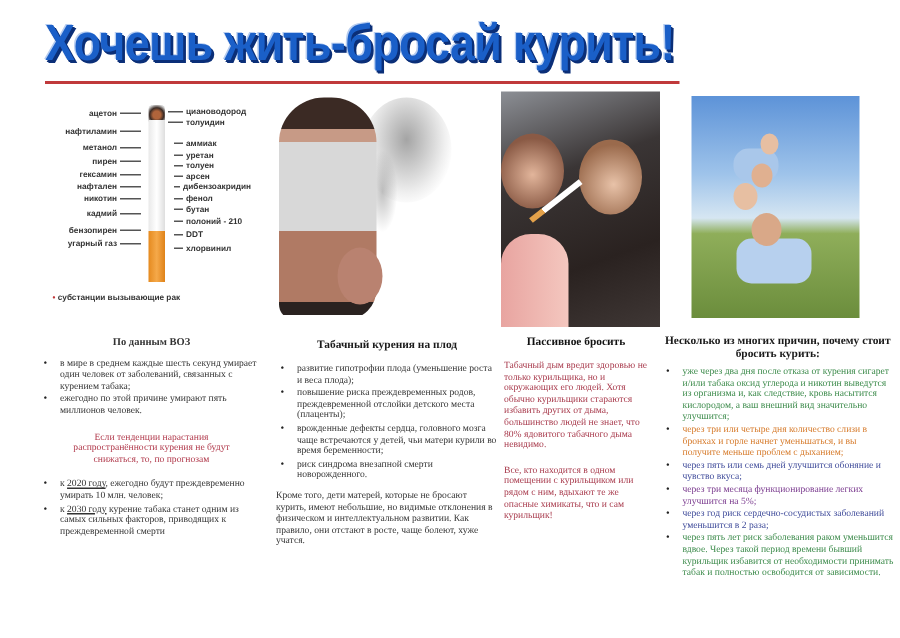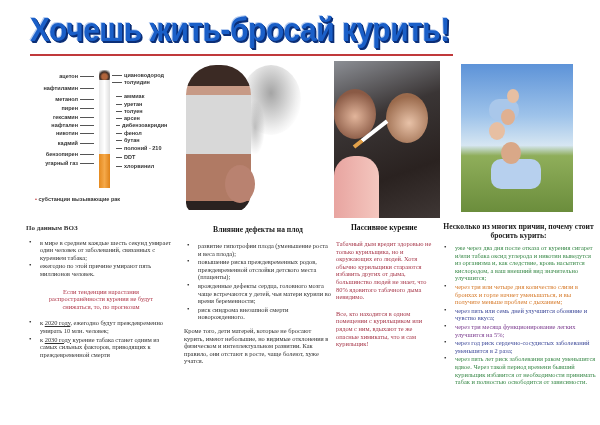--- a/index.html
+++ b/index.html
@@ -46,21 +46,21 @@
   .fam-shirt { position: absolute; background: #a9c7ea; border-radius: 10px; }
 
   
   .col { position: absolute; font-size: 6.4px; line-height: 7.6px; }
   .col h3 { font-size: 7.6px; font-weight: bold; text-align: center; line-height: 9px; color: #1a1a1a; }
   .col ul { list-style: none; }
   .col li { position: relative; padding-left: 14px; margin-bottom: 1px; }
   .col li::before { content: "•"; position: absolute; left: 3px; top: 0; font-size: 7px; color: #222; }
 
   .col1 { left: 26px; top: 218px; width: 150px; color: #333; }
-  .col1 .sub-h { font-size: 7px; font-weight: bold; margin: 7px 0 6px; }
+  .col1 .sub-h { font-size: 7px; font-weight: bold; text-align: center; margin: 7px 0 6px; }
   .col1 .warn { color: #b0384a; text-align: center; margin: 10px 0 9px; padding: 0 10px; }
   .u { text-decoration: underline; }
 
   .col2 { left: 184px; top: 225px; width: 148px; color: #333; }
   .col2 h3 { margin-bottom: 8px; }
   .col2 p { margin-top: 6px; }
 
   .col3 { left: 336px; top: 223px; width: 96px; color: #a83a4c; }
   .col3 h3 { margin-bottom: 8px; color: #111; }
   .col3 p { margin-bottom: 9px; }
@@ -142,32 +142,32 @@
     <li>ежегодно по этой причине умирают пять миллионов человек.</li>
   </ul>
   <div class="warn">Если тенденции нарастания распространённости курения не будут снижаться, то, по прогнозам</div>
   <ul>
     <li><span>к </span><span class="u">2020 году</span><span>, ежегодно будут преждевременно умирать 10 млн. человек;</span></li>
     <li><span>к </span><span class="u">2030 году</span><span> курение табака станет одним из самых сильных факторов, приводящих к преждевременной смерти</span></li>
   </ul>
 </div>
 
 <div class="col col2">
-  <h3>Влияние дефекты на плод</h3>
+  <h3>Табачный курения на плод</h3>
   <ul>
     <li>развитие гипотрофии плода (уменьшение роста и веса плода);</li>
     <li>повышение риска преждевременных родов, преждевременной отслойки детского места (плаценты);</li>
     <li>врожденные дефекты сердца, головного мозга чаще встречаются у детей, чьи матери курили во время беременности;</li>
     <li>риск синдрома внезапной смерти новорожденного.</li>
   </ul>
   <p>Кроме того, дети матерей, которые не бросают курить, имеют небольшие, но видимые отклонения в физическом и интеллектуальном развитии. Как правило, они отстают в росте, чаще болеют, хуже учатся.</p>
 </div>
 
 <div class="col col3">
-  <h3>Пассивное курение</h3>
+  <h3>Пассивное бросить</h3>
   <p>Табачный дым вредит здоровью не только курильщика, но и окружающих его людей. Хотя обычно курильщики стараются избавить других от дыма, большинство людей не знает, что 80% ядовитого табачного дыма невидимо.</p>
   <p>Все, кто находится в одном помещении с курильщиком или рядом с ним, вдыхают те же опасные химикаты, что и сам курильщик!</p>
 </div>
 
 <div class="col col4">
   <h3>Несколько из многих причин, почему стоит бросить курить:</h3>
   <ul>
     <li class="c-green">уже через два дня после отказа от курения сигарет и/или табака оксид углерода и никотин выведутся из организма и, как следствие, кровь насытится кислородом, а ваш внешний вид значительно улучшится;</li>
     <li class="c-orange">через три или четыре дня количество слизи в бронхах и горле начнет уменьшаться, и вы получите меньше проблем с дыханием;</li>
     <li class="c-blue">через пять или семь дней улучшится обоняние и чувство вкуса;</li>

